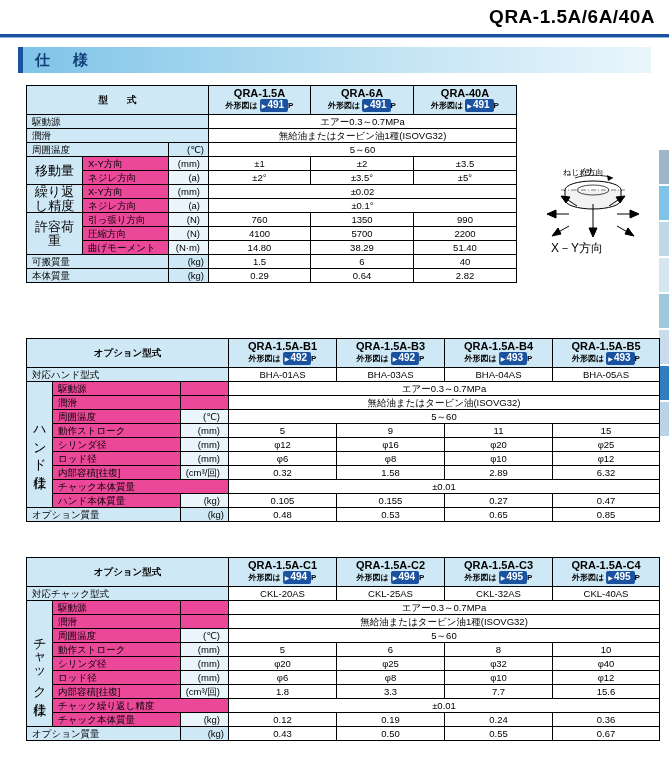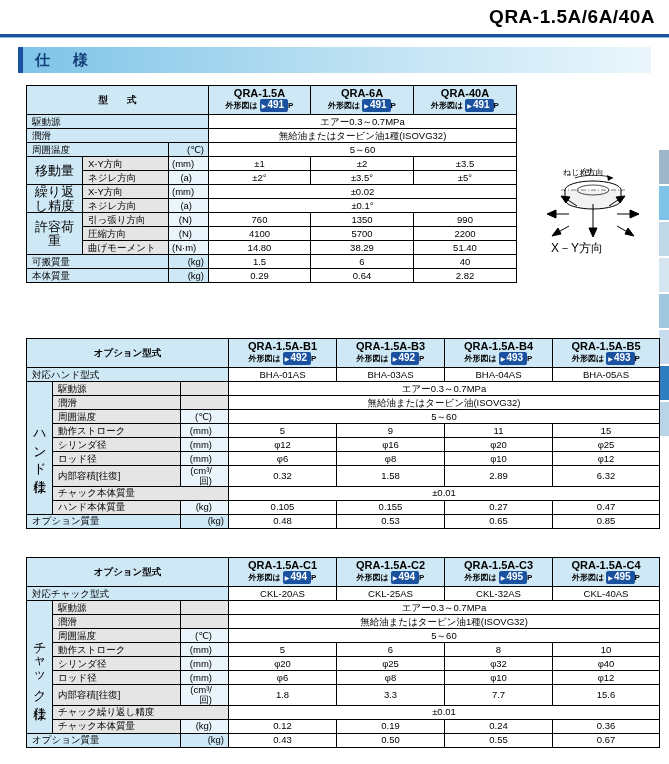--- a/index.html
+++ b/index.html
@@ -49,22 +49,22 @@
     height:13px;
     font-size:9.5px;
     text-align:center;
     vertical-align:middle;
     background:#ffffff;
     line-height:1.05;
   }
   td.hdr{background:#cfe8f5;font-weight:bold;}
   td.lbl{background:#cfe8f5;text-align:left;padding-left:5px;}
   td.lbl-r{background:#cfe8f5;text-align:right;padding-right:4px;}
-  td.sub{background:#e5e5e5;text-align:left;padding-left:5px;}
-  td.sub-r{background:#e9f4fb;text-align:right;padding-right:16px;}
+  td.sub{background:#ec4899;text-align:left;padding-left:5px;}
+  td.sub-r{background:#e9f4fb;text-align:right;padding-right:8px;}
   td.vert{background:#cfe8f5;font-size:13px;}
   .vtxt{writing-mode:vertical-rl;text-orientation:upright;letter-spacing:1px;margin:0 auto;}
   .unit{font-size:8.5px;}
   
   .chip{
     display:inline-block;
     background:#1a52a0;color:#fff;
     font-size:10px;font-weight:bold;
     padding:0 4px 0 2px;border-radius:2px;
     line-height:11px;vertical-align:middle;

